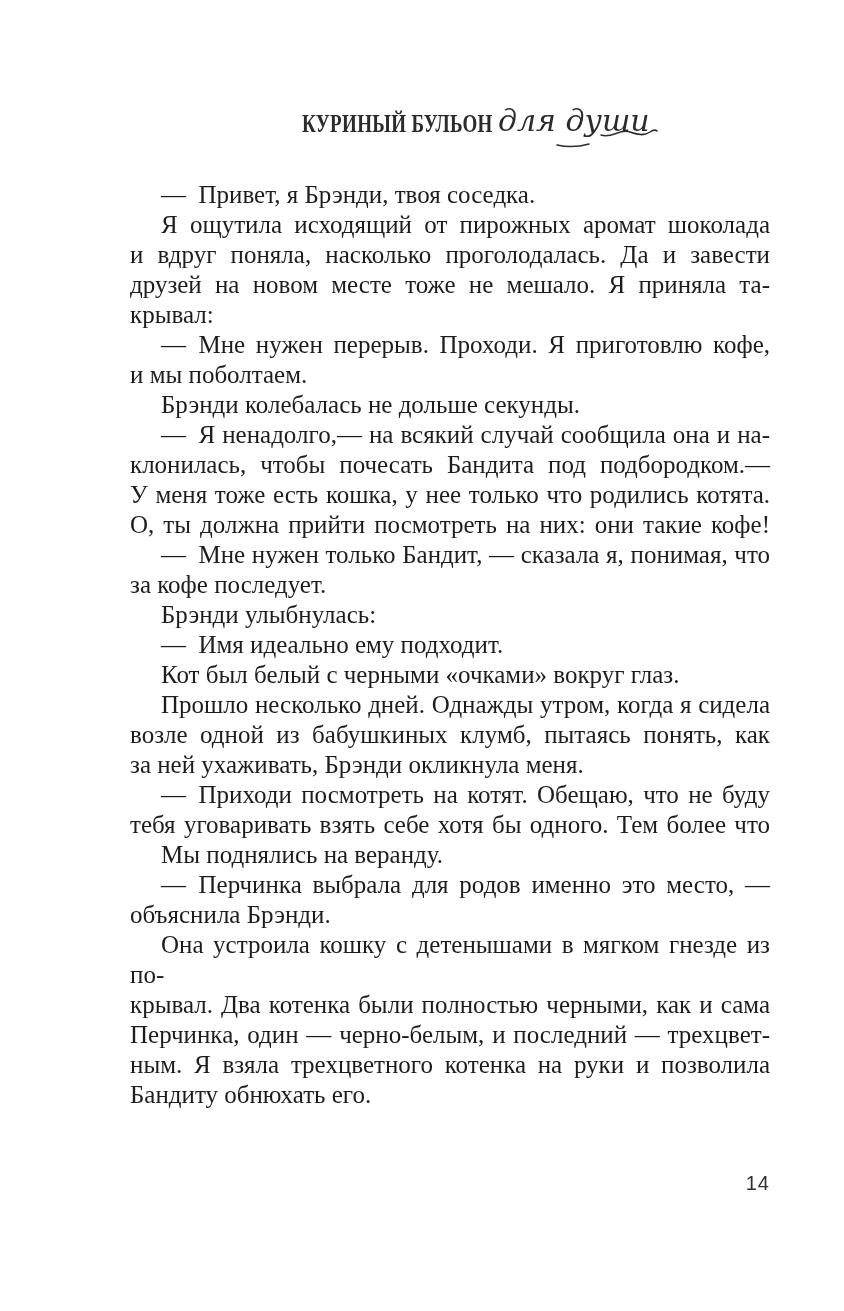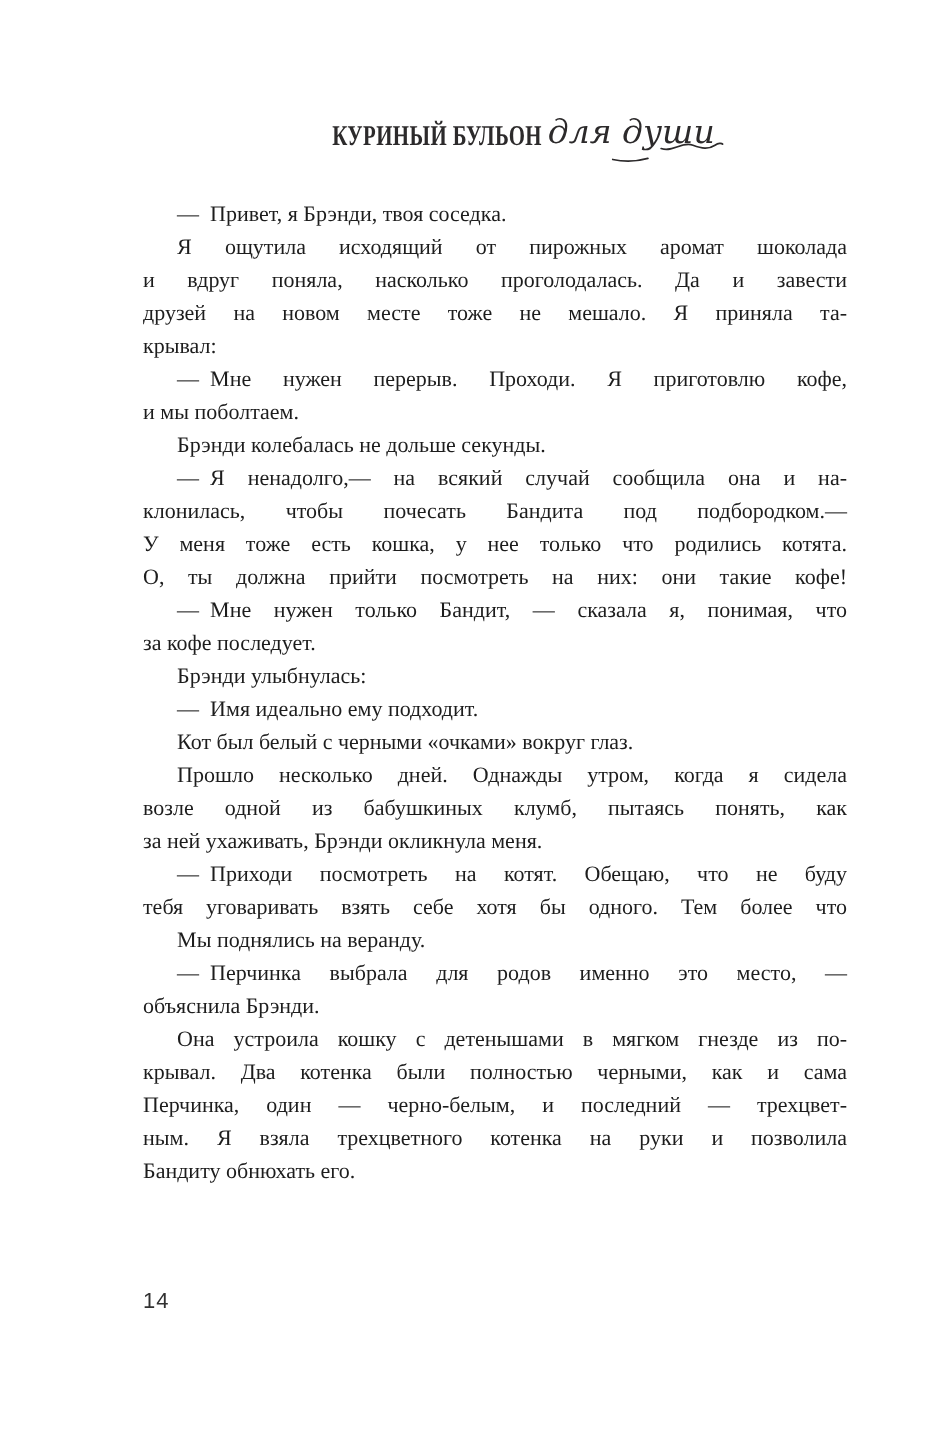--- a/index.html
+++ b/index.html
@@ -36,32 +36,32 @@
   }
   .flourish-tail {
     position:absolute; left:600px; top:125px;
   }
   
   .text-block {
     position:absolute; left:130px; top:180px; width:640px;
     color:var(--text-color,#1d1d1d);
   }
   .line {
-    font-size:20px;
+    font-size:25px;
     line-height:30px;
     text-align:justify;
     text-align-last:justify;
     white-space:normal;
   }
   .line.last  { text-align-last:left; }
   .line.first { text-indent:31px; }
   
   .page-number {
     position:absolute; left:130px; top:1171px; width:640px;
-    text-align:left;
+    text-align:right;
     font-family:"Liberation Sans", sans-serif;
     font-size:20px; line-height:24px;
     letter-spacing:1px;
     color:var(--folio-color,#313131);
   }
 </style>
 </head>
 <body>
 
 <div class="page" style="--page-bg: #ffffff; --title-color: #2c2a2b; --text-color: #1d1d1d; --folio-color: #313131;">

